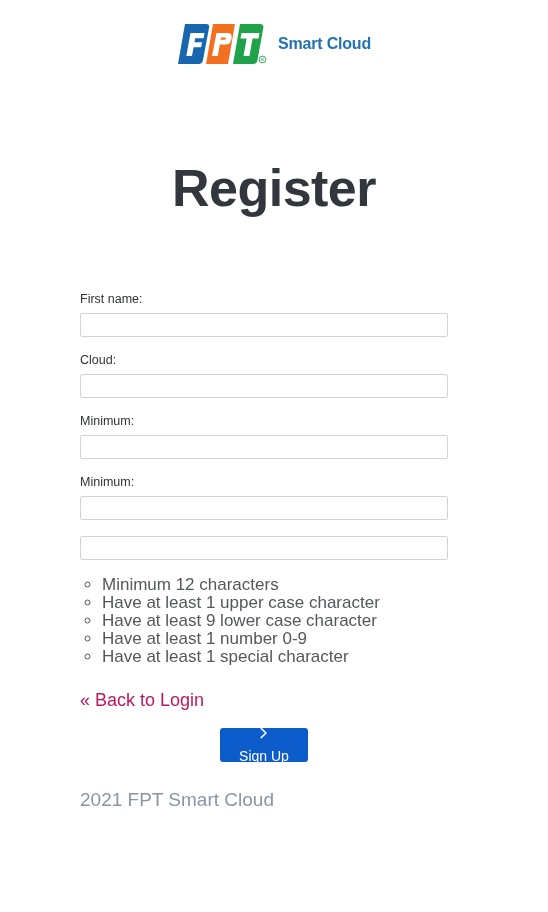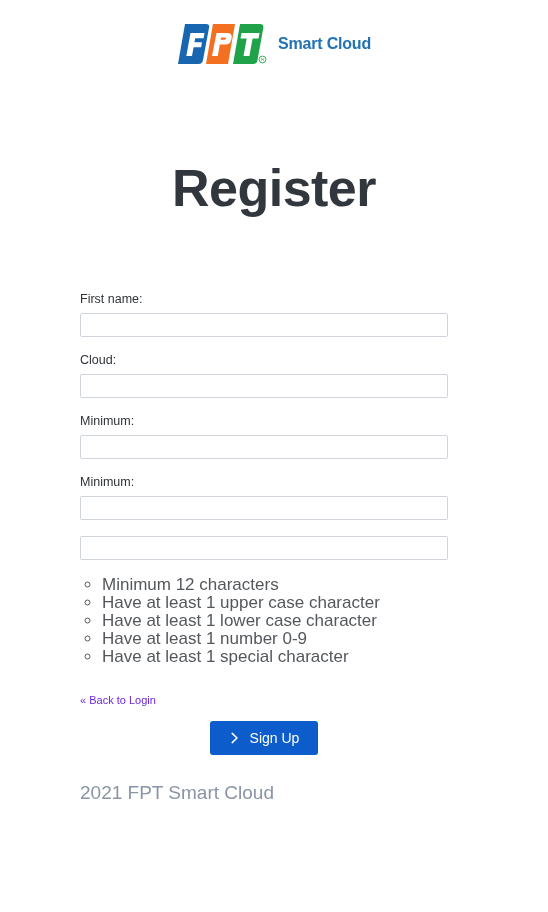--- a/index.html
+++ b/index.html
@@ -96,22 +96,22 @@
     font-size: 17px;
     color: #54585c;
     line-height: 18px;
   }
 
   
   .back-link-row {
     margin-top: 24px;
   }
   .back-link {
-    font-size: 11px;
-    color: #6d28d9;
+    font-size: 18px;
+    color: #be185d;
     text-decoration: none;
     line-height: 1.2;
   }
 
   
   .button-row {
     text-align: center;
     margin-top: 13px;
   }
   .signup-button {
@@ -121,20 +121,21 @@
     gap: 9px;
     background: #0d5ccb;
     color: #ffffff;
     border: none;
     border-radius: 3px;
     height: 34px;
     padding: 0 19px;
     font-family: "Liberation Sans", sans-serif;
     font-size: 14px;
     cursor: pointer;
+    flex-direction: column;
   }
   .chevron-icon {
     display: inline-block;
     width: 12px;
     height: 12px;
     position: relative;
   }
   .chevron-icon svg { display: block; }
 
   
@@ -197,21 +198,21 @@
     <input class="field-input" type="password" placeholder="" style="">
   </div>
 
   <div class="field">
     <input class="field-input" type="password" placeholder="" style="">
   </div>
 
   <ul class="rules">
     <li>Minimum 12 characters</li>
     <li>Have at least 1 upper case character</li>
-    <li>Have at least 1 lower case character</li>
+    <li>Have at least 9 lower case character</li>
     <li>Have at least 1 number 0-9</li>
     <li>Have at least 1 special character</li>
   </ul>
 
   <div class="back-link-row">
     <a class="back-link" href="#">« Back to Login</a>
   </div>
 
   <div class="button-row">
     <button class="signup-button" type="button">

